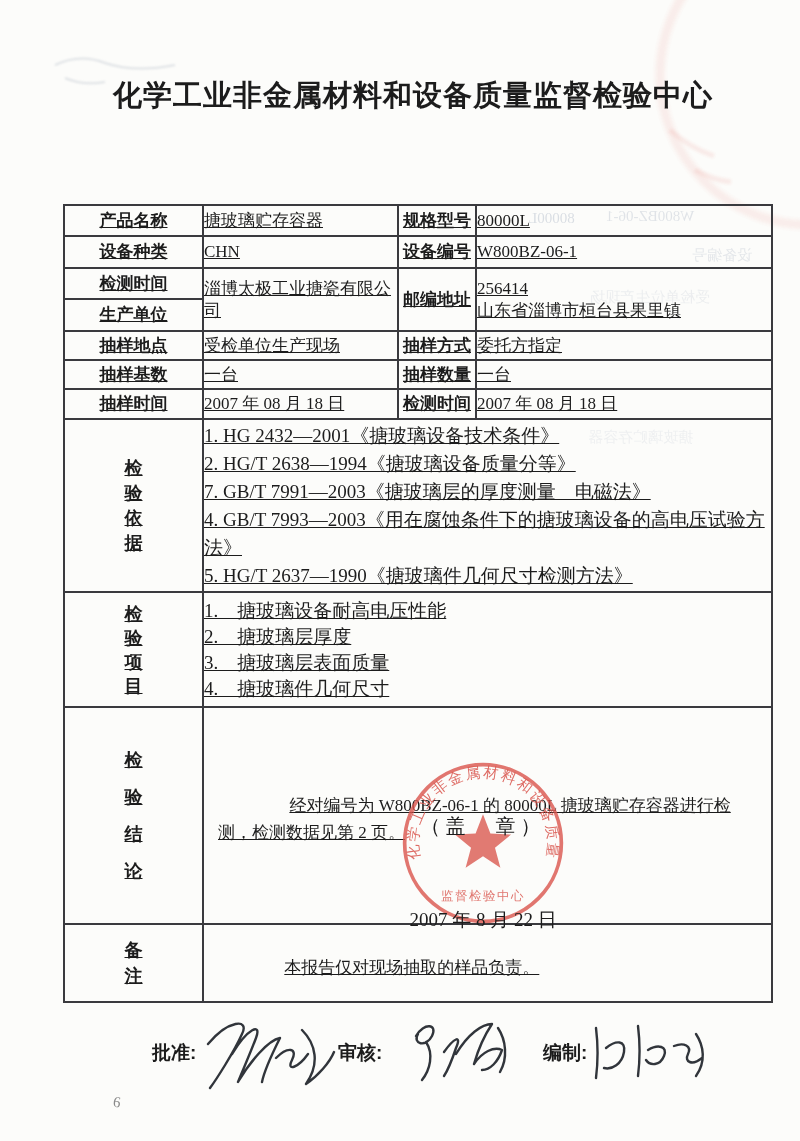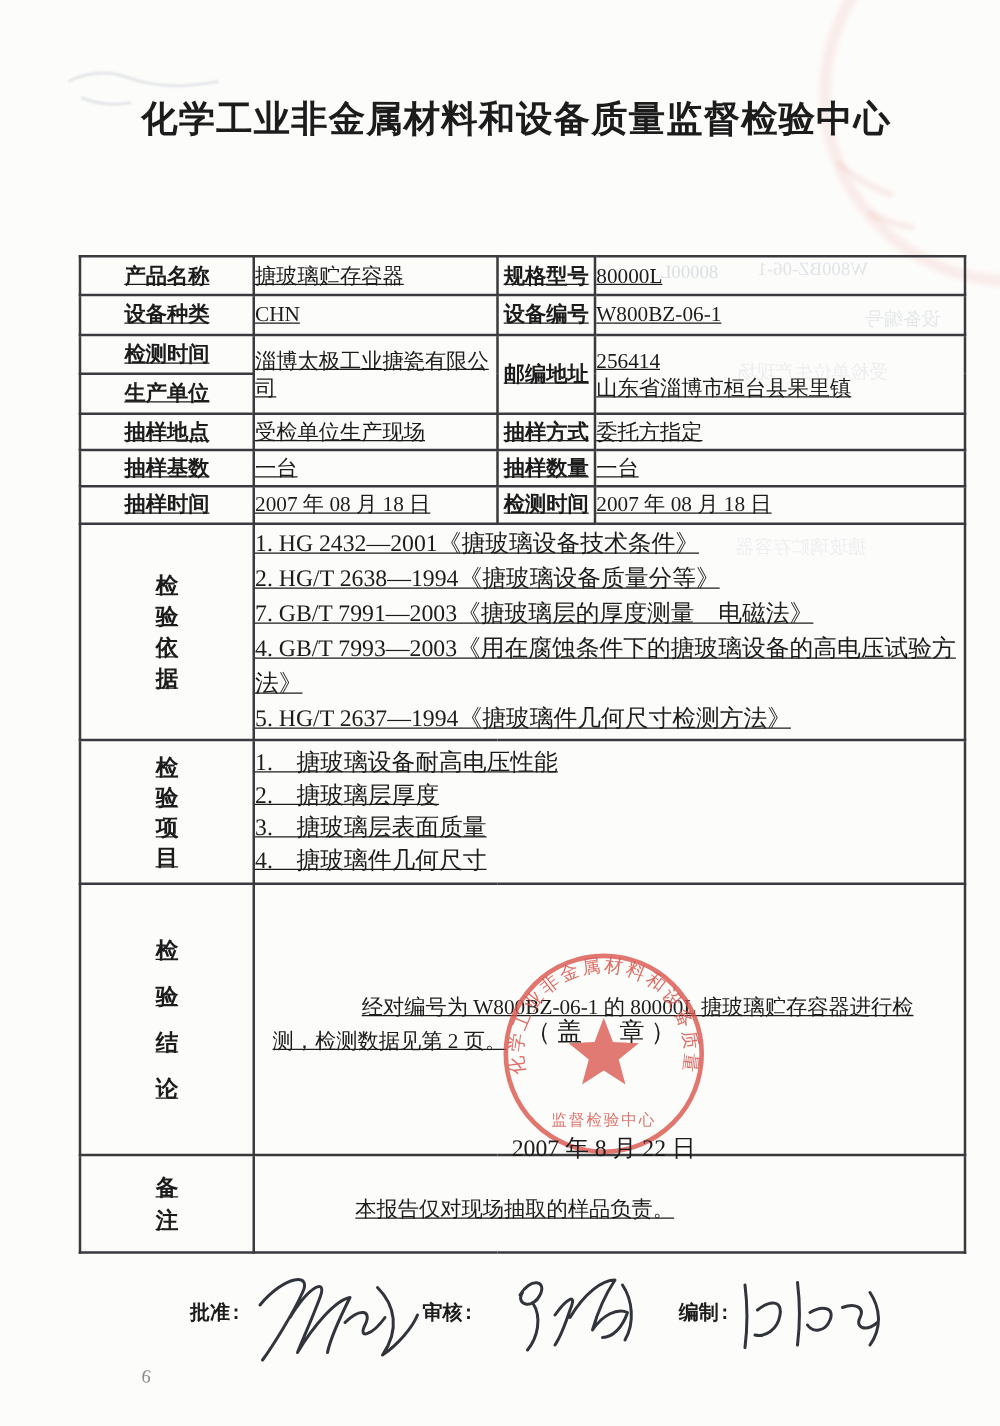--- a/index.html
+++ b/index.html
@@ -70,22 +70,22 @@
   .stamp-note{position:absolute;top:106px;left:169px;width:220px;text-align:center;
     font-size:20px;letter-spacing:5px;}
   .stamp-date{position:absolute;top:161px;left:159px;width:240px;text-align:center;font-size:19px;margin-top:39px;}
 
   td.remarks{vertical-align:top;}
   .remarks-text{margin:10px 14px 0 14px;text-indent:3.9em;font-size:17px;}
 
   
   .signatures{position:absolute;top:1014px;left:0;width:800px;height:80px;}
   .sig-label{
-    position:absolute;font-family:Liberation Mono, monospace;
-    font-weight:600;font-size:16px;top:26px;
+    position:absolute;font-family:Liberation Sans, sans-serif;
+    font-weight:600;font-size:19px;top:26px;
   }
   .sig-svg{position:absolute;}
   .sig-svg path{fill:none;stroke:#20242a;stroke-width:2.4;stroke-linecap:round;stroke-linejoin:round;opacity:.92;}
 
   
   .bleed{
     position:absolute;transform:scaleX(-1);color:#93a0b5;
     filter:blur(.6px);font-size:15px;pointer-events:none;white-space:nowrap;
   }
   .bleed-ring{position:absolute;left:600px;top:-80px;width:400px;height:340px;
@@ -172,21 +172,21 @@
 
     <tr class="r7">
       <td>
         <div class="vtext lh25">检验依据</div>
       </td>
       <td colspan="3" class="listcell">
         <div class="list-line">1. HG 2432—2001《搪玻璃设备技术条件》</div>
         <div class="list-line">2. HG/T 2638—1994《搪玻璃设备质量分等》</div>
         <div class="list-line">7. GB/T 7991—2003《搪玻璃层的厚度测量　电磁法》</div>
         <div class="list-line">4. GB/T 7993—2003《用在腐蚀条件下的搪玻璃设备的高电压试验方法》</div>
-        <div class="list-line">5. HG/T 2637—1994《搪玻璃件几何尺寸检测方法》</div>
+        <div class="list-line">5. HG/T 2637—1990《搪玻璃件几何尺寸检测方法》</div>
       </td>
     </tr>
 
     <tr class="r8">
       <td>
         <div class="vtext lh24">检验项目</div>
       </td>
       <td colspan="3" class="listcell">
         <div class="list-line tight">1.　搪玻璃设备耐高电压性能</div>
         <div class="list-line tight">2.　搪玻璃层厚度</div>

